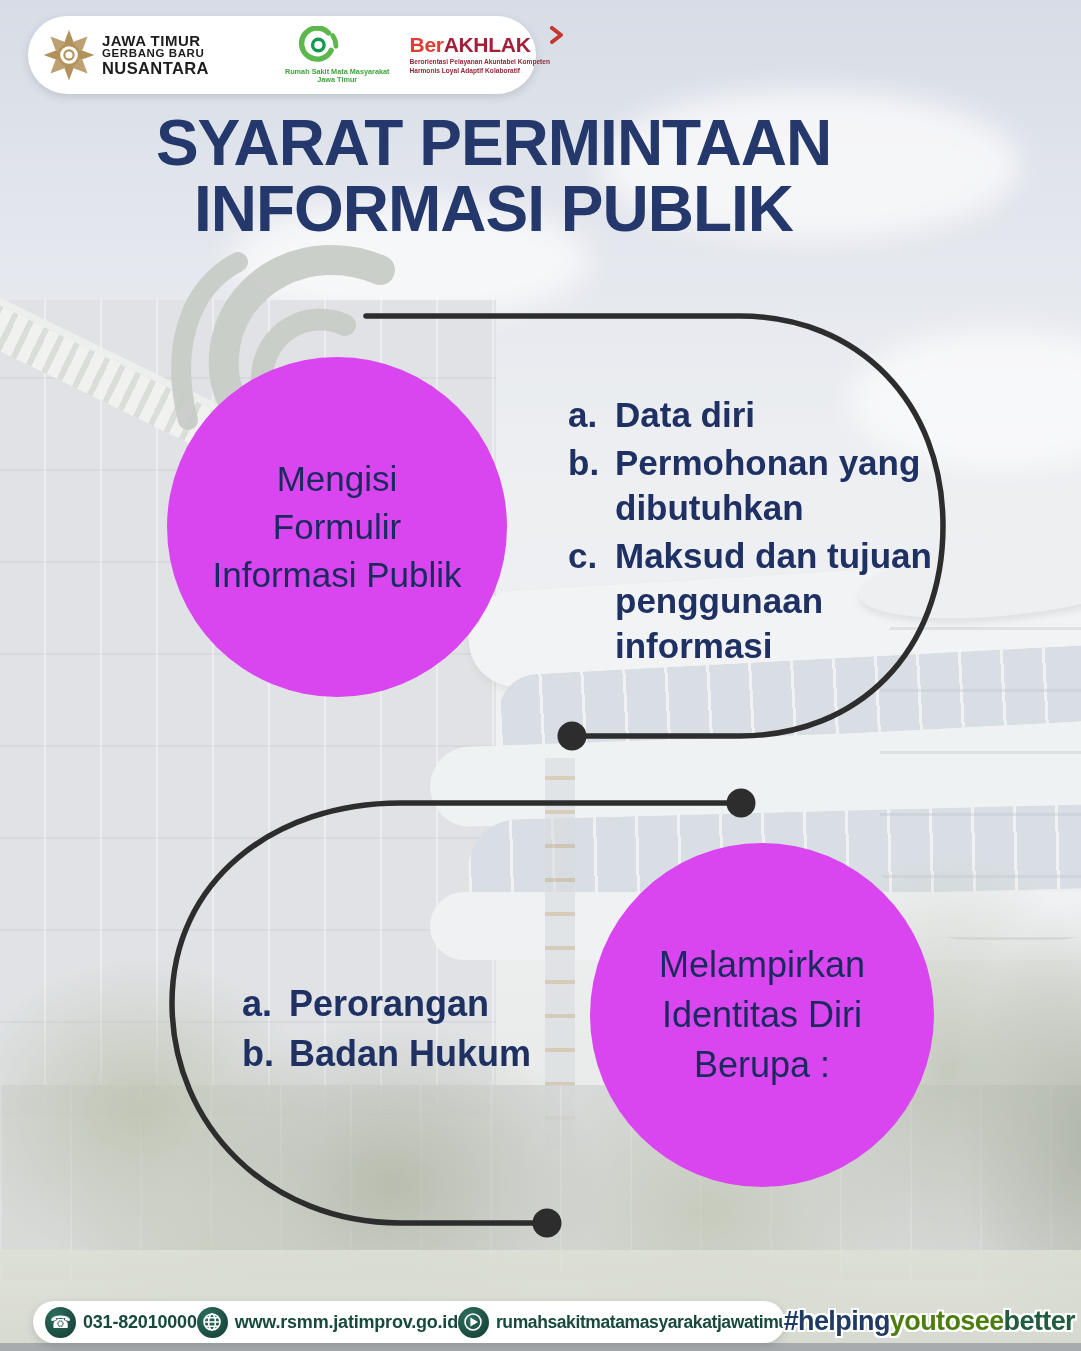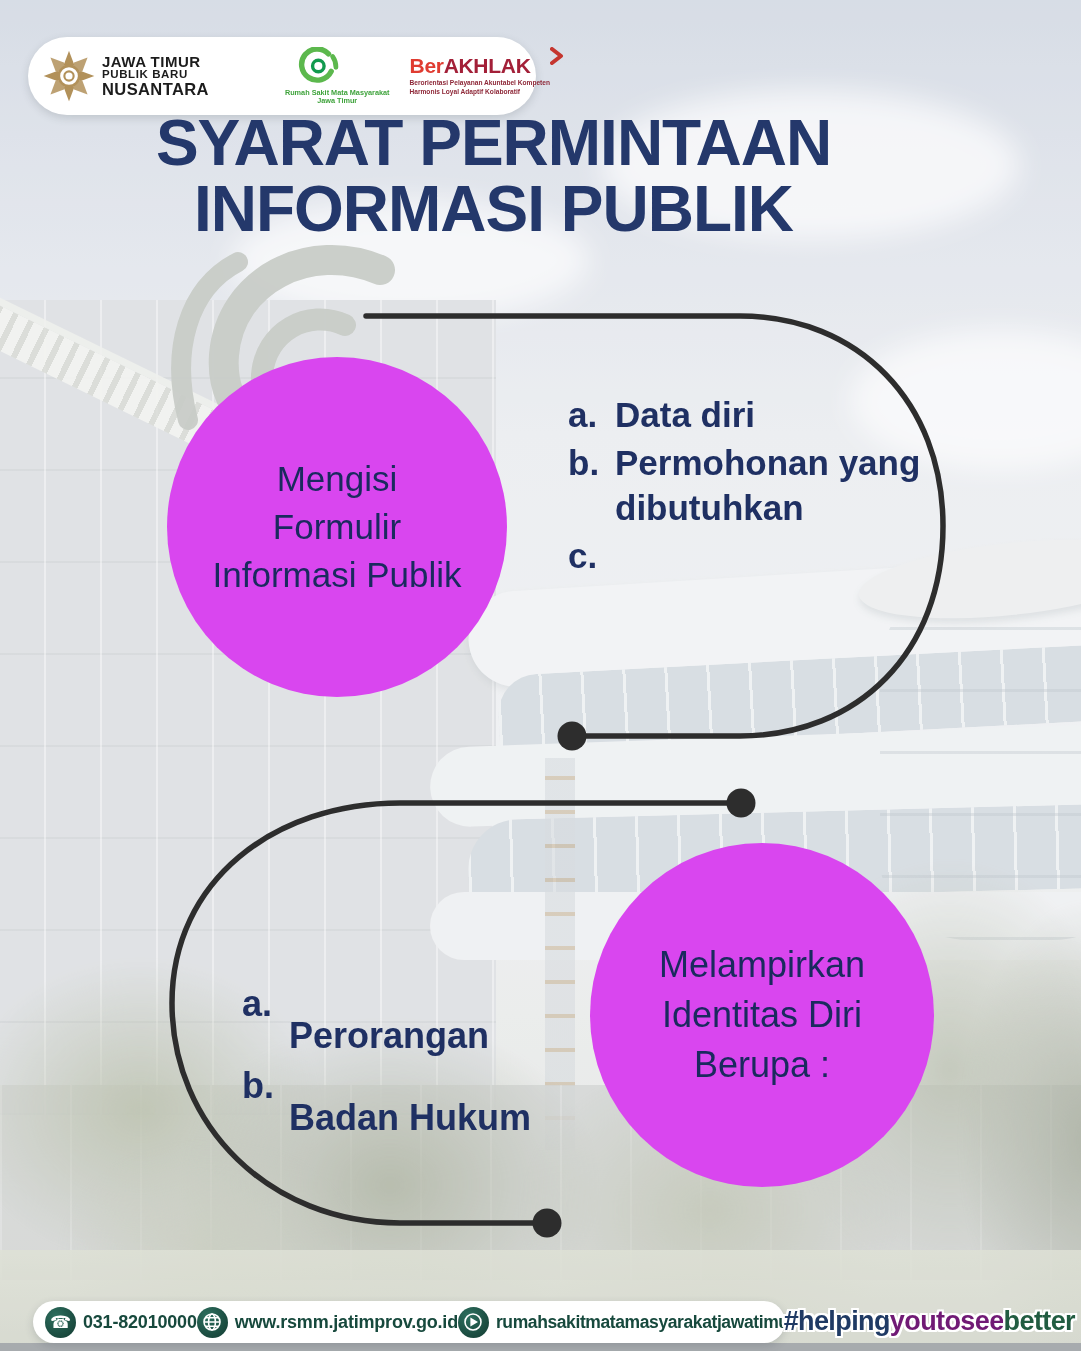--- a/index.html
+++ b/index.html
@@ -34,21 +34,21 @@
     background-image:repeating-linear-gradient(90deg,rgba(255,255,255,.25) 0 2px,transparent 2px 70px);}
   .tree{border-radius:50%;filter:blur(3px);}
   .grass{left:0;top:1250px;width:1081px;height:96px;background:linear-gradient(#d6dac9,#c9cdbd);opacity:.85;}
   .bottom-strip{left:0;bottom:0;width:1081px;height:8px;background:#a7abae;}
   .wash{inset:0;background:rgba(243,245,247,.28);}
   
   .watermark{left:150px;top:240px;}
   .flow{left:0;top:0;pointer-events:none;}
   
   .logo-bar{left:28px;top:16px;width:508px;height:78px;background:#ffffff;border-radius:39px;
-    box-shadow:0 3px 9px rgba(60,70,80,.18);display:flex;align-items:center;gap:20px;padding:0 14px;margin-top:21px;}
+    box-shadow:0 3px 9px rgba(60,70,80,.18);display:flex;align-items:center;gap:20px;padding:0 14px;}
   .jatim-wrap{display:flex;align-items:center;gap:6px;}
   .jatim-text{line-height:1.04;color:#1c1c1c;white-space:nowrap;}
   .jt1{font-size:15px;font-weight:700;letter-spacing:.5px;}
   .jt2{font-size:11.5px;font-weight:700;letter-spacing:.6px;}
   .jt3{font-size:16.5px;font-weight:800;letter-spacing:.4px;}
   .rsmm-wrap{display:flex;flex-direction:column;align-items:center;line-height:1.15;}
   .rsmm-text{font-size:7.3px;font-weight:700;color:#3fa33c;text-align:center;white-space:nowrap;padding-left:36px;}
   .berakhlak{line-height:1;position:relative;padding-right:14px;}
   .ba-title{font-size:21px;font-weight:800;letter-spacing:-.3px;white-space:nowrap;}
   .ba-red{color:#e03c31;}
@@ -63,32 +63,32 @@
     text-align:center;color:#1a2a5e;font-weight:400;}
   .circle1{left:167px;top:357px;width:340px;height:340px;font-size:35px;line-height:48px;}
   .circle2{left:590px;top:843px;width:344px;height:344px;font-size:36px;line-height:50px;}
   
   .list{color:#1f3063;font-weight:700;}
   .list1{left:568px;top:392px;font-size:35px;line-height:45px;}
   .list2{left:242px;top:980px;font-size:36px;line-height:47px;}
   .item{display:flex;margin-bottom:3px;}
   .item .letter{width:47px;flex:none;}
   .list1 .item .text{width:335px;}
-  .list2 .item .text{white-space:nowrap;margin-top:32px;}
+  .list2 .item .text{white-space:nowrap;}
   
   .contact-bar{left:33px;top:1301px;width:752px;height:42px;background:#ffffff;border-radius:21px;
     box-shadow:0 3px 8px rgba(60,70,80,.2);display:flex;align-items:center;justify-content:space-between;padding:0 12px;}
   .contact-item{display:flex;align-items:center;gap:7px;}
   .cicon{width:31px;height:31px;border-radius:50%;flex:none;display:flex;align-items:center;justify-content:center;
     background:radial-gradient(circle at 35% 30%,#2d6f5e,#123a31);color:#fff;font-size:17px;line-height:1;}
   .ctext{font-size:18px;font-weight:700;color:#17493d;letter-spacing:-.2px;white-space:nowrap;}
   .ctext.social{font-size:17.5px;letter-spacing:-.4px;}
   .hashtag{right:6px;top:1306px;font-size:27px;font-weight:800;letter-spacing:-.6px;white-space:nowrap;
     text-shadow:-2px -2px 0 #fff,2px -2px 0 #fff,-2px 2px 0 #fff,2px 2px 0 #fff,0 -2px 0 #fff,0 2px 0 #fff,-2px 0 0 #fff,2px 0 0 #fff;}
-  .ht1{color:#1f3a64;margin-top:9px;} .ht2{color:#701a75;margin-top:8px;} .ht3{color:#215c41;}
+  .ht1{color:#1f3a64;margin-top:9px;} .ht2{color:#4d7c0f;margin-top:8px;} .ht3{color:#215c41;}
 </style>
 </head>
 <body>
 
 <div class="canvas">
 
   <div class="abs sky"></div>
   <div class="abs cloud" style="left:600px;top:90px;width:420px;height:150px;"></div>
   <div class="abs cloud" style="left:230px;top:200px;width:360px;height:120px;"></div>
   <div class="abs cloud" style="left:850px;top:330px;width:300px;height:140px;"></div>
@@ -144,21 +144,21 @@
           <path d="M10 10 L26 16 L30 30 L16 26 Z" opacity=".85"></path>
           <path d="M54 10 L38 16 L34 30 L48 26 Z" opacity=".85"></path>
           <path d="M10 54 L26 48 L30 34 L16 38 Z" opacity=".85"></path>
           <path d="M54 54 L38 48 L34 34 L48 38 Z" opacity=".85"></path>
         </g>
         <circle cx="32" cy="32" r="12" fill="#fff" stroke="#b2915a" stroke-width="3"></circle>
         <circle cx="32" cy="32" r="5.5" fill="none" stroke="#b2915a" stroke-width="2.5"></circle>
       </svg>
       <div class="jatim-text">
         <div class="jt1">JAWA TIMUR</div>
-        <div class="jt2">PUBLIK BARU</div>
+        <div class="jt2">GERBANG BARU</div>
         <div class="jt3">NUSANTARA</div>
       </div>
     </div>
     <svg width="46" height="60" viewBox="0 0 44 56">
       <path d="M22 1 L41 7 V29 C41 44 33 51 22 55 C11 51 3 44 3 29 V7 Z" fill="#2d6cb5" stroke="#173f74" stroke-width="1.5"></path>
       <polygon points="22,6 23.6,10.4 28,10.4 24.6,13 25.8,17.4 22,14.8 18.2,17.4 19.4,13 16,10.4 20.4,10.4" fill="#f4c81f"></polygon>
       <rect x="20" y="16" width="4" height="22" rx="1.6" fill="#ffffff"></rect>
       <path d="M12 38 H32 L30 43 H14 Z" fill="#ffffff"></path>
       <path d="M9 30 C13 26 17 25 20 26 L20 31 C16 30 12 31 9 34 Z" fill="#e8eef6"></path>
       <path d="M35 30 C31 26 27 25 24 26 L24 31 C28 30 32 31 35 34 Z" fill="#e8eef6"></path>
@@ -202,20 +202,21 @@
     <div class="item">
       <span class="letter">a.</span>
       <span class="text">Data diri</span>
     </div>
     <div class="item">
       <span class="letter">b.</span>
       <span class="text">Permohonan yang dibutuhkan</span>
     </div>
     <div class="item">
       <span class="letter">c.</span>
+      <span class="text">Maksud dan tujuan penggunaan informasi</span>
     </div>
   </div>
 
   <div class="abs list list2">
     <div class="item">
       <span class="letter">a.</span>
       <span class="text">Perorangan</span>
     </div>
     <div class="item">
       <span class="letter">b.</span>

